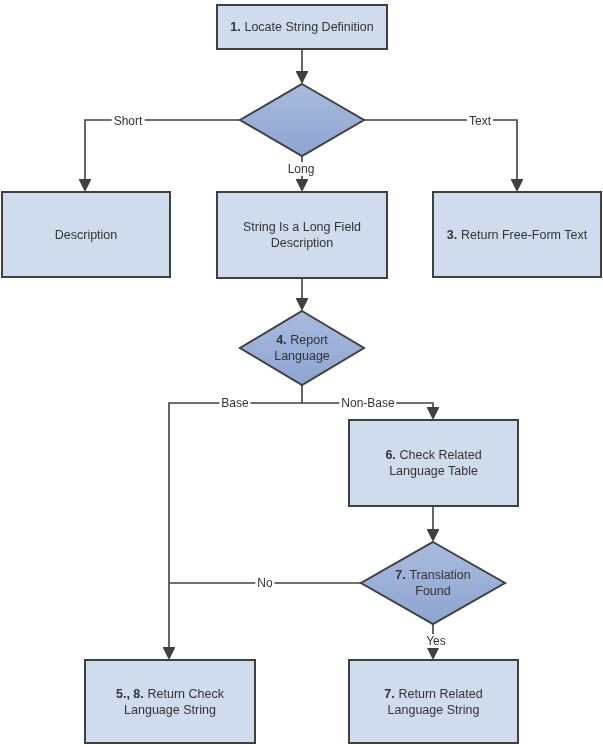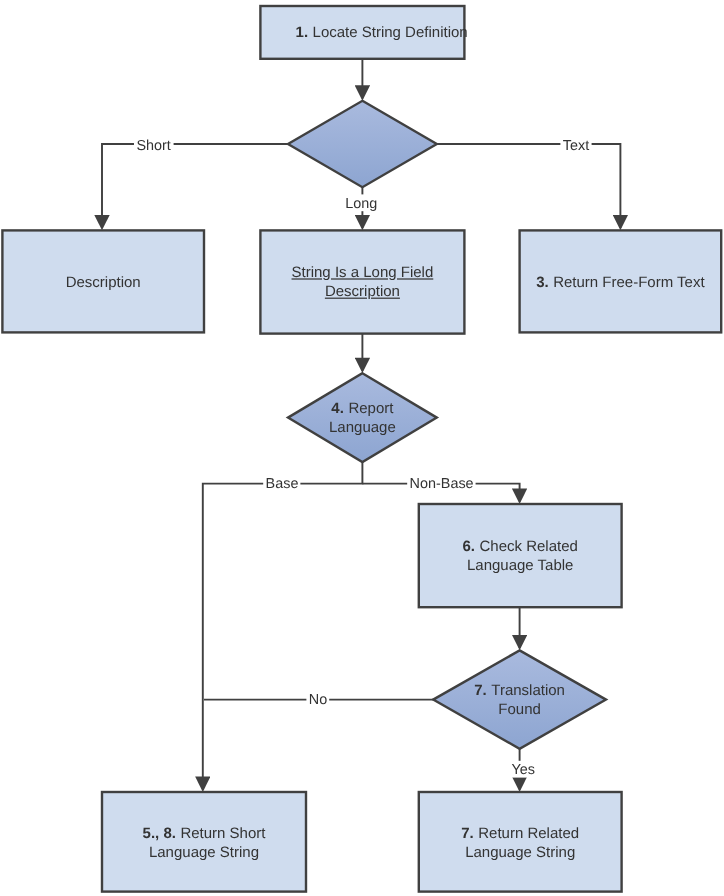--- a/index.html
+++ b/index.html
@@ -51,35 +51,35 @@
     <rect class="box-shape" x="433" y="192" width="168" height="85"></rect>
     <rect class="box-shape" x="349" y="420" width="169" height="86"></rect>
     <rect class="box-shape" x="85" y="660" width="170" height="83"></rect>
     <rect class="box-shape" x="349" y="660" width="169" height="83"></rect>
 
     <polygon class="diamond-shape" points="302,84 364,120 302,156 240,120"></polygon>
     <polygon class="diamond-shape" points="302,311 364,348 302,385 240,348"></polygon>
     <polygon class="diamond-shape" points="433,542 505,583 433,624 361,583"></polygon>
   </svg>
 
-  <div class="node-label" style="left:217px;top:5px;width:170px;height:44px;padding-left:16px;">
+  <div class="node-label" style="left:217px;top:5px;width:170px;height:44px;">
     <div>
         <span class="ln"><b class="num">1.</b><span>Locate String Definition</span></span>
         <span class="ln"></span>
       </div>
   </div>
 
 
   <div class="node-label" style="left:2px;top:192px;width:168px;height:85px;">
     <div>
         <span class="ln">Description</span>
       </div>
   </div>
 
-  <div class="node-label" style="left:217px;top:192px;width:170px;height:86px;text-decoration:underline;">
+  <div class="node-label" style="left:217px;top:192px;width:170px;height:86px;">
     <div>
         <span class="ln"><b class="num"></b><span>String Is a Long Field</span></span>
         <span class="ln">Description</span>
       </div>
   </div>
 
   <div class="node-label" style="left:433px;top:192px;width:168px;height:85px;">
     <div>
         <span class="ln"><b class="num">3.</b><span>Return Free-Form Text</span></span>
         <span class="ln"></span>
@@ -102,21 +102,21 @@
 
   <div class="node-label" style="left:361px;top:542px;width:144px;height:82px;">
     <div>
         <span class="ln"><b class="num">7.</b><span>Translation</span></span>
         <span class="ln">Found</span>
       </div>
   </div>
 
   <div class="node-label" style="left:85px;top:660px;width:170px;height:83px;">
     <div>
-        <span class="ln"><b class="num">5., 8.</b><span>Return Short</span></span>
+        <span class="ln"><b class="num">5., 8.</b><span>Return Check</span></span>
         <span class="ln">Language String</span>
       </div>
   </div>
 
   <div class="node-label" style="left:349px;top:660px;width:169px;height:83px;border-radius:16px;">
     <div>
         <span class="ln"><b class="num">7.</b><span>Return Related</span></span>
         <span class="ln">Language String</span>
       </div>
   </div>

